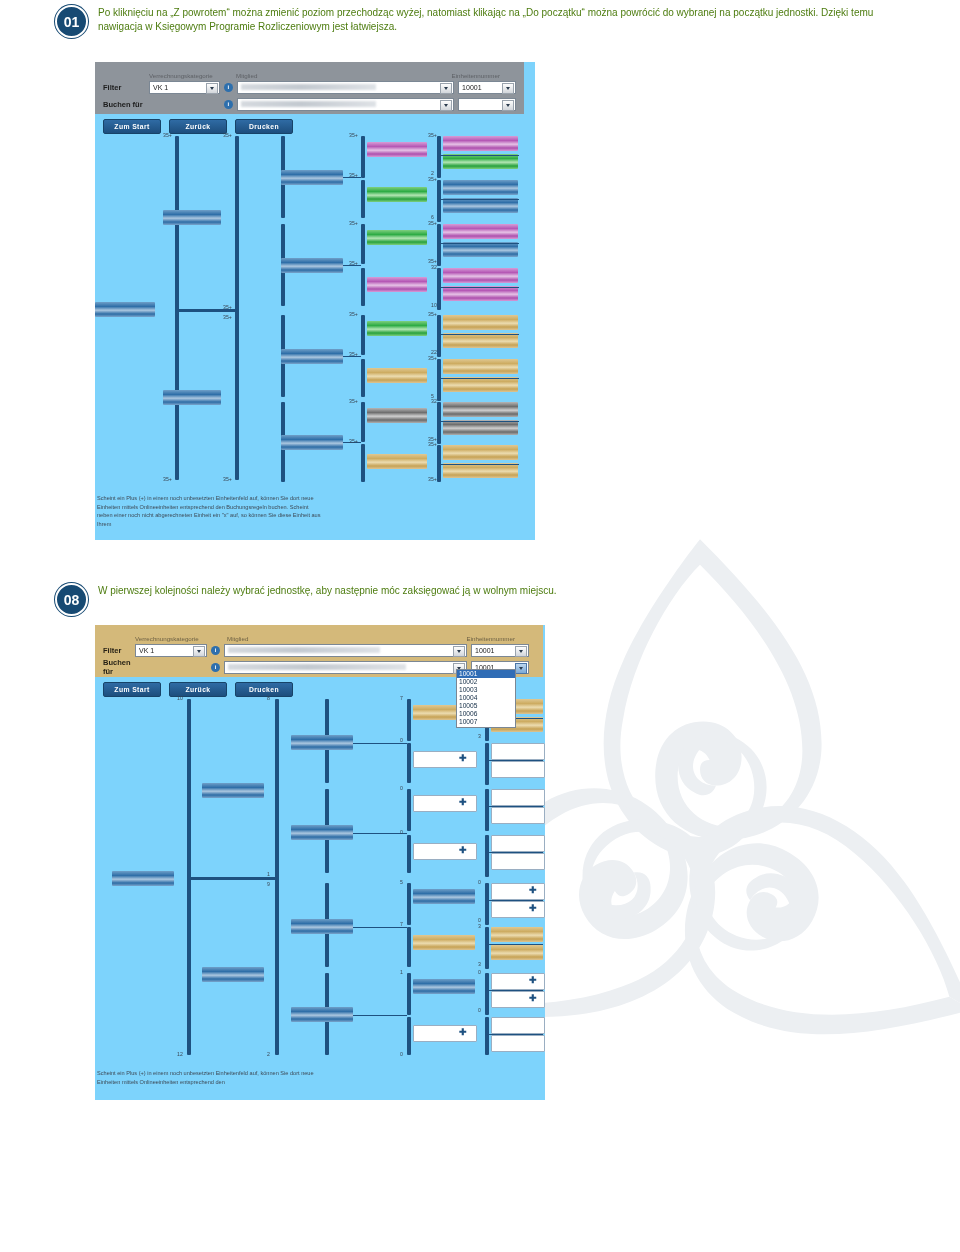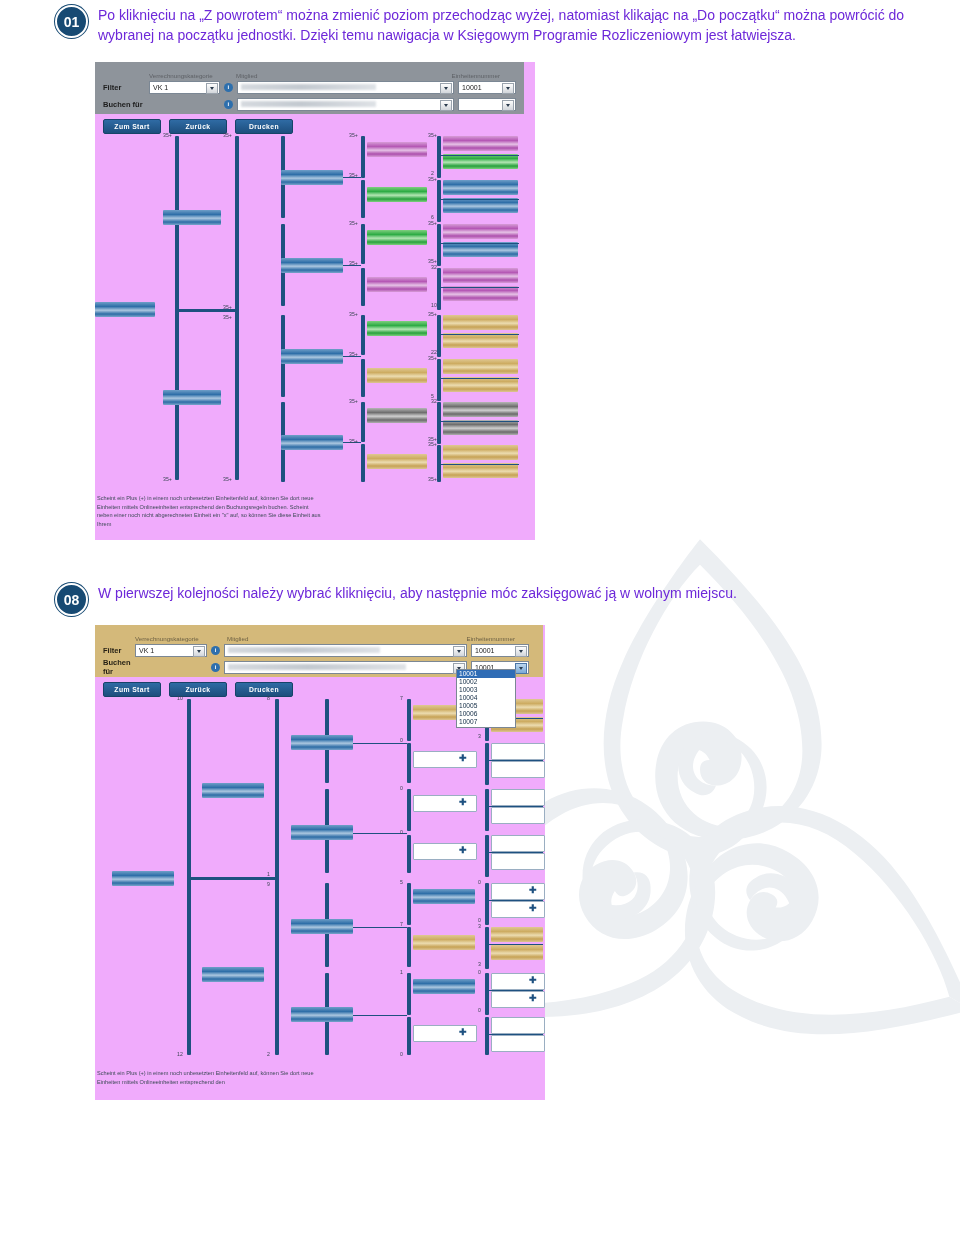--- a/index.html
+++ b/index.html
@@ -25,26 +25,26 @@
   .step{position:absolute; display:flex; align-items:flex-start; gap:10px;}
   .step-badge{
     flex:0 0 auto;width:29px;height:29px;border-radius:50%;
     background:#174a73; border:2px solid #ffffff;
     box-shadow:0 0 0 1px #174a73;
     color:#fff;font-size:14px;font-weight:bold;
     display:flex;align-items:center;justify-content:center;
     letter-spacing:0px;
   }
   .step-text{
-    font-size:14px;line-height:1.42;color:#6d28d9;
+    font-size:10px;line-height:1.42;color:#4d7c0f;
     max-width:815px; padding-top:1px;
   }
 
   
-  .shot{position:absolute;background:#f0abfc;}
+  .shot{position:absolute;background:#7dd3fc;}
 
   .toolbar{
     position:relative;
     padding:6px 8px 6px 8px;
     box-sizing:border-box;
   }
   .toolbar.grey{background:#8e949b;}
   .toolbar.tan{background:#d4b97a;}
 
   .tb-headrow{display:flex;align-items:flex-end;height:11px;margin-bottom:1px;}
@@ -337,21 +337,21 @@
     <div class="node n-gold" style="left:348px;top:313px;width:75px;"></div>
     <div class="node n-gold" style="left:348px;top:331px;width:75px;"></div>
     <div class="hthin" style="left:342px;top:332px;width:82px;"></div>
   </div>
 
   <div class="caption" style="left:2px;top:432px;width:228px;">Scheint ein Plus (+) in einem noch unbesetzten Einheitenfeld auf, können Sie dort neue Einheiten mittels Onlineeinheiten entsprechend den Buchungsregeln buchen. Scheint neben einer noch nicht abgerechneten Einheit ein "x" auf, so können Sie diese Einheit aus Ihrem</div>
 </div>
 
 <div class="step" style="left:55px;top:583px;width:865px;">
   <div class="step-badge">08</div>
-  <div class="step-text">W pierwszej kolejności należy wybrać kliknięciu, aby następnie móc zaksięgować ją w wolnym miejscu.</div>
+  <div class="step-text">W pierwszej kolejności należy wybrać jednostkę, aby następnie móc zaksięgować ją w wolnym miejscu.</div>
 </div>
 
 <div class="shot" style="left:95px;top:625px;width:450px;height:475px;">
 
   <div class="toolbar tan" style="width:448px;height:52px;">
     <div class="tb-headrow">
       <div class="tb-head" style="margin-left:32px;width:82px;">Verrechnungskategorie</div>
       <div class="tb-head" style="margin-left:10px;">Mitglied</div>
       <div class="tb-head" style="margin-left:auto;margin-right:20px;">Einheitennummer</div>
     </div>

